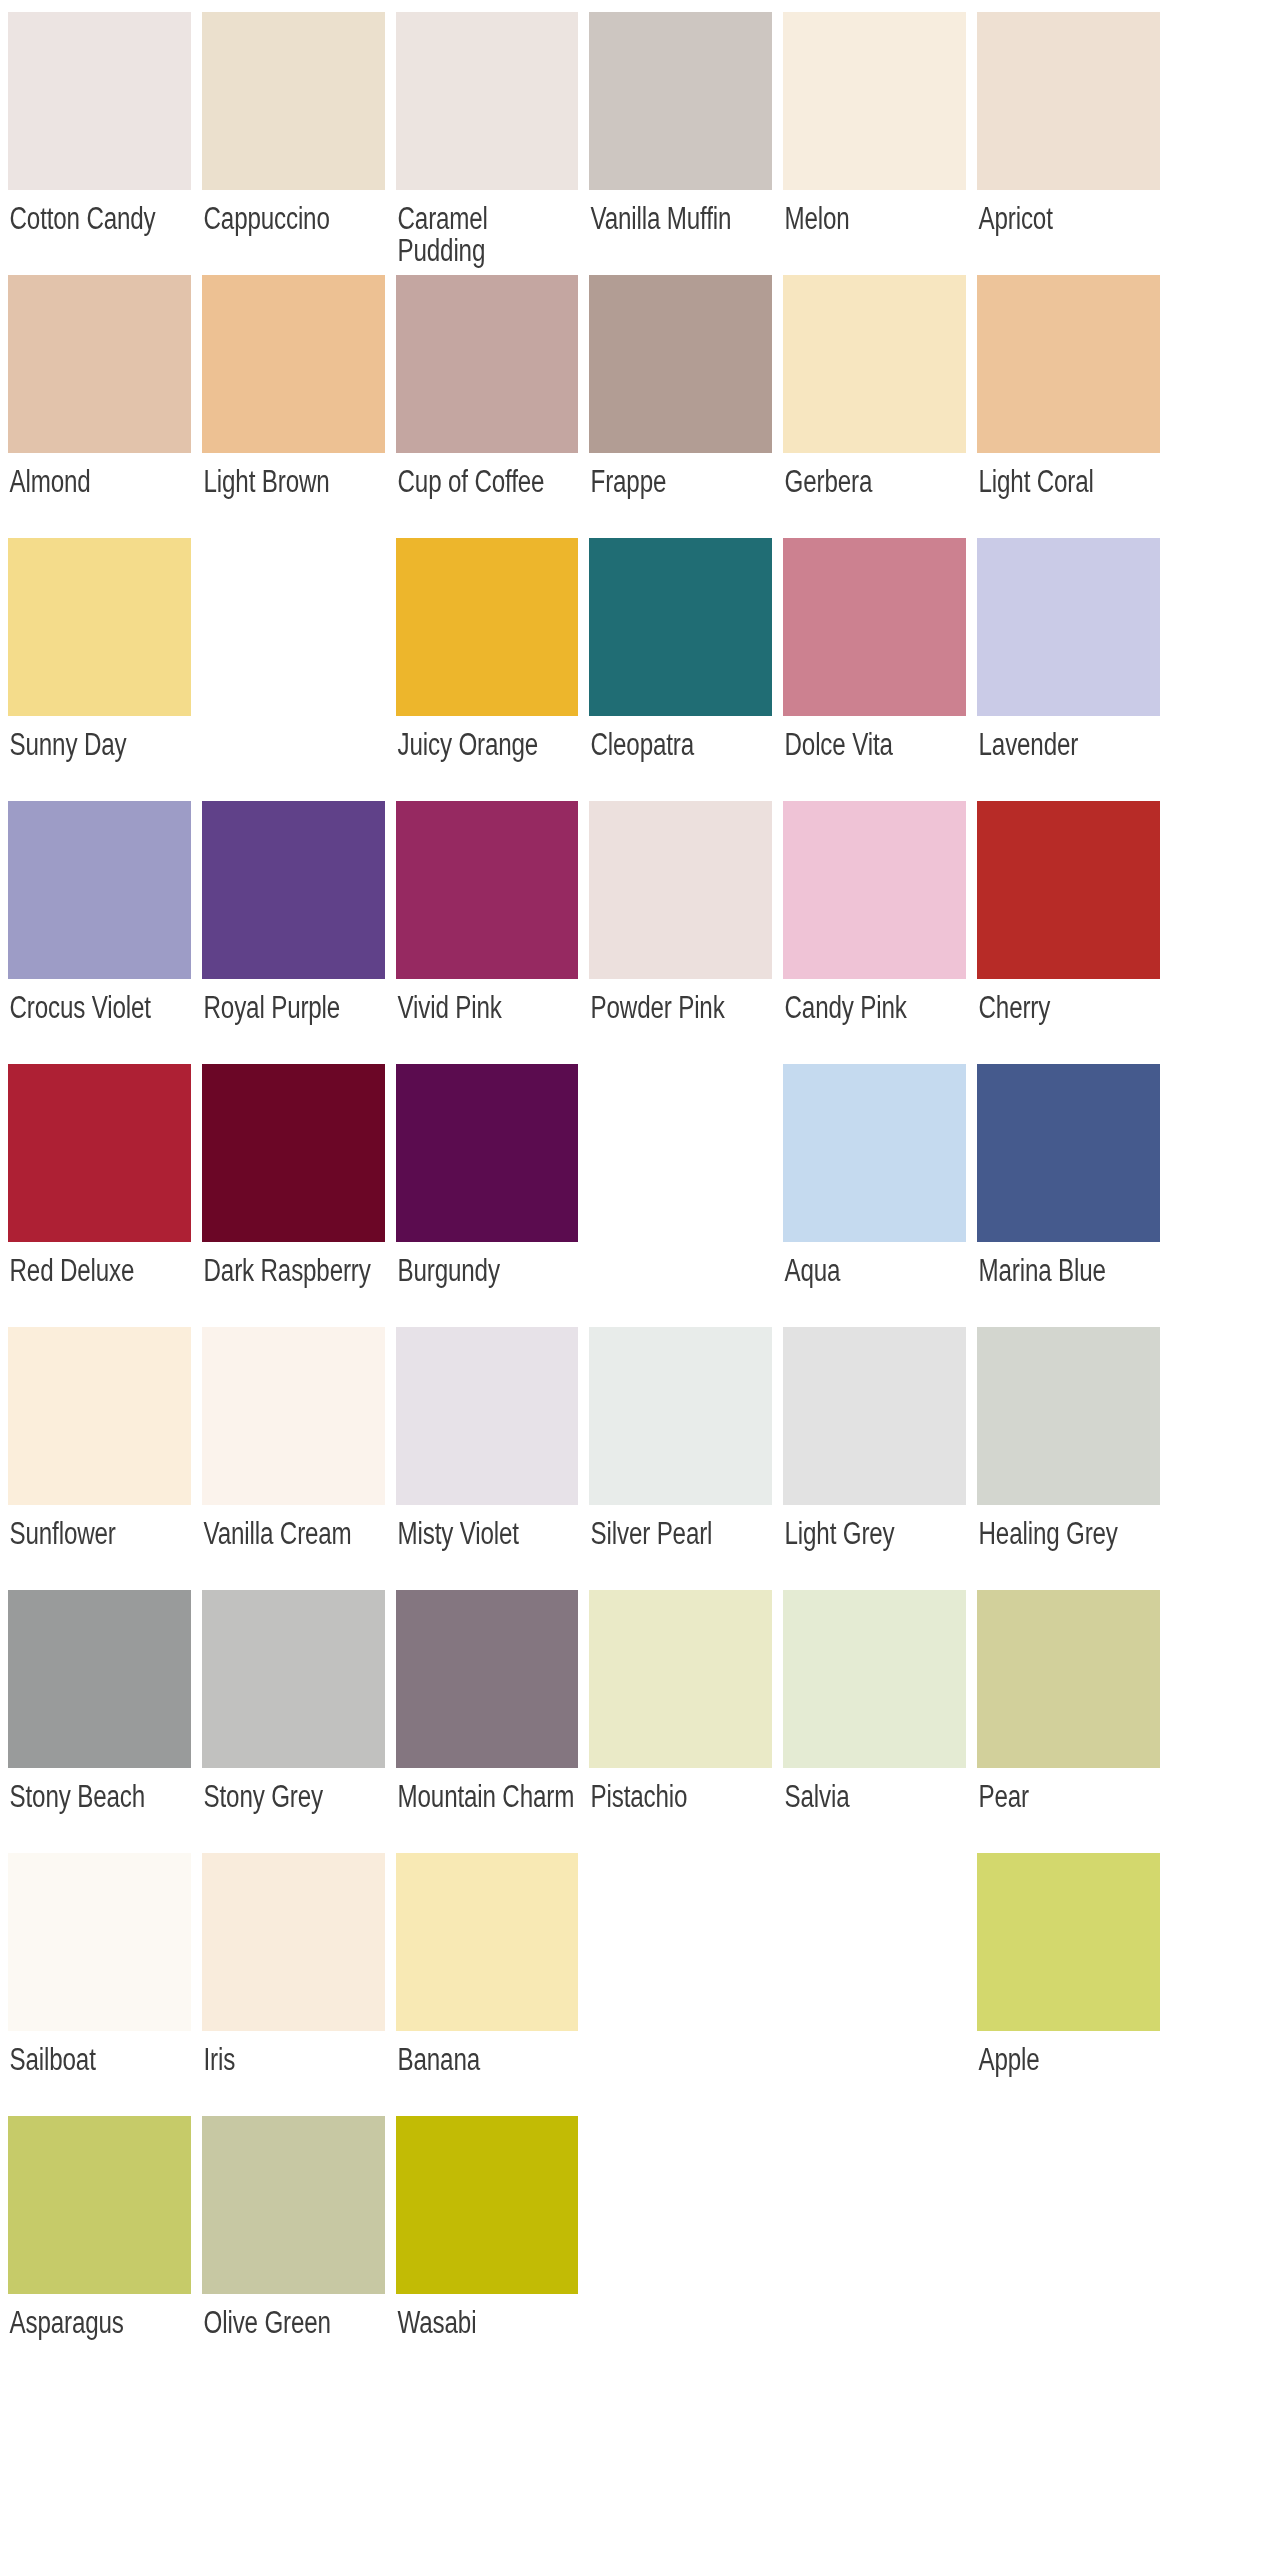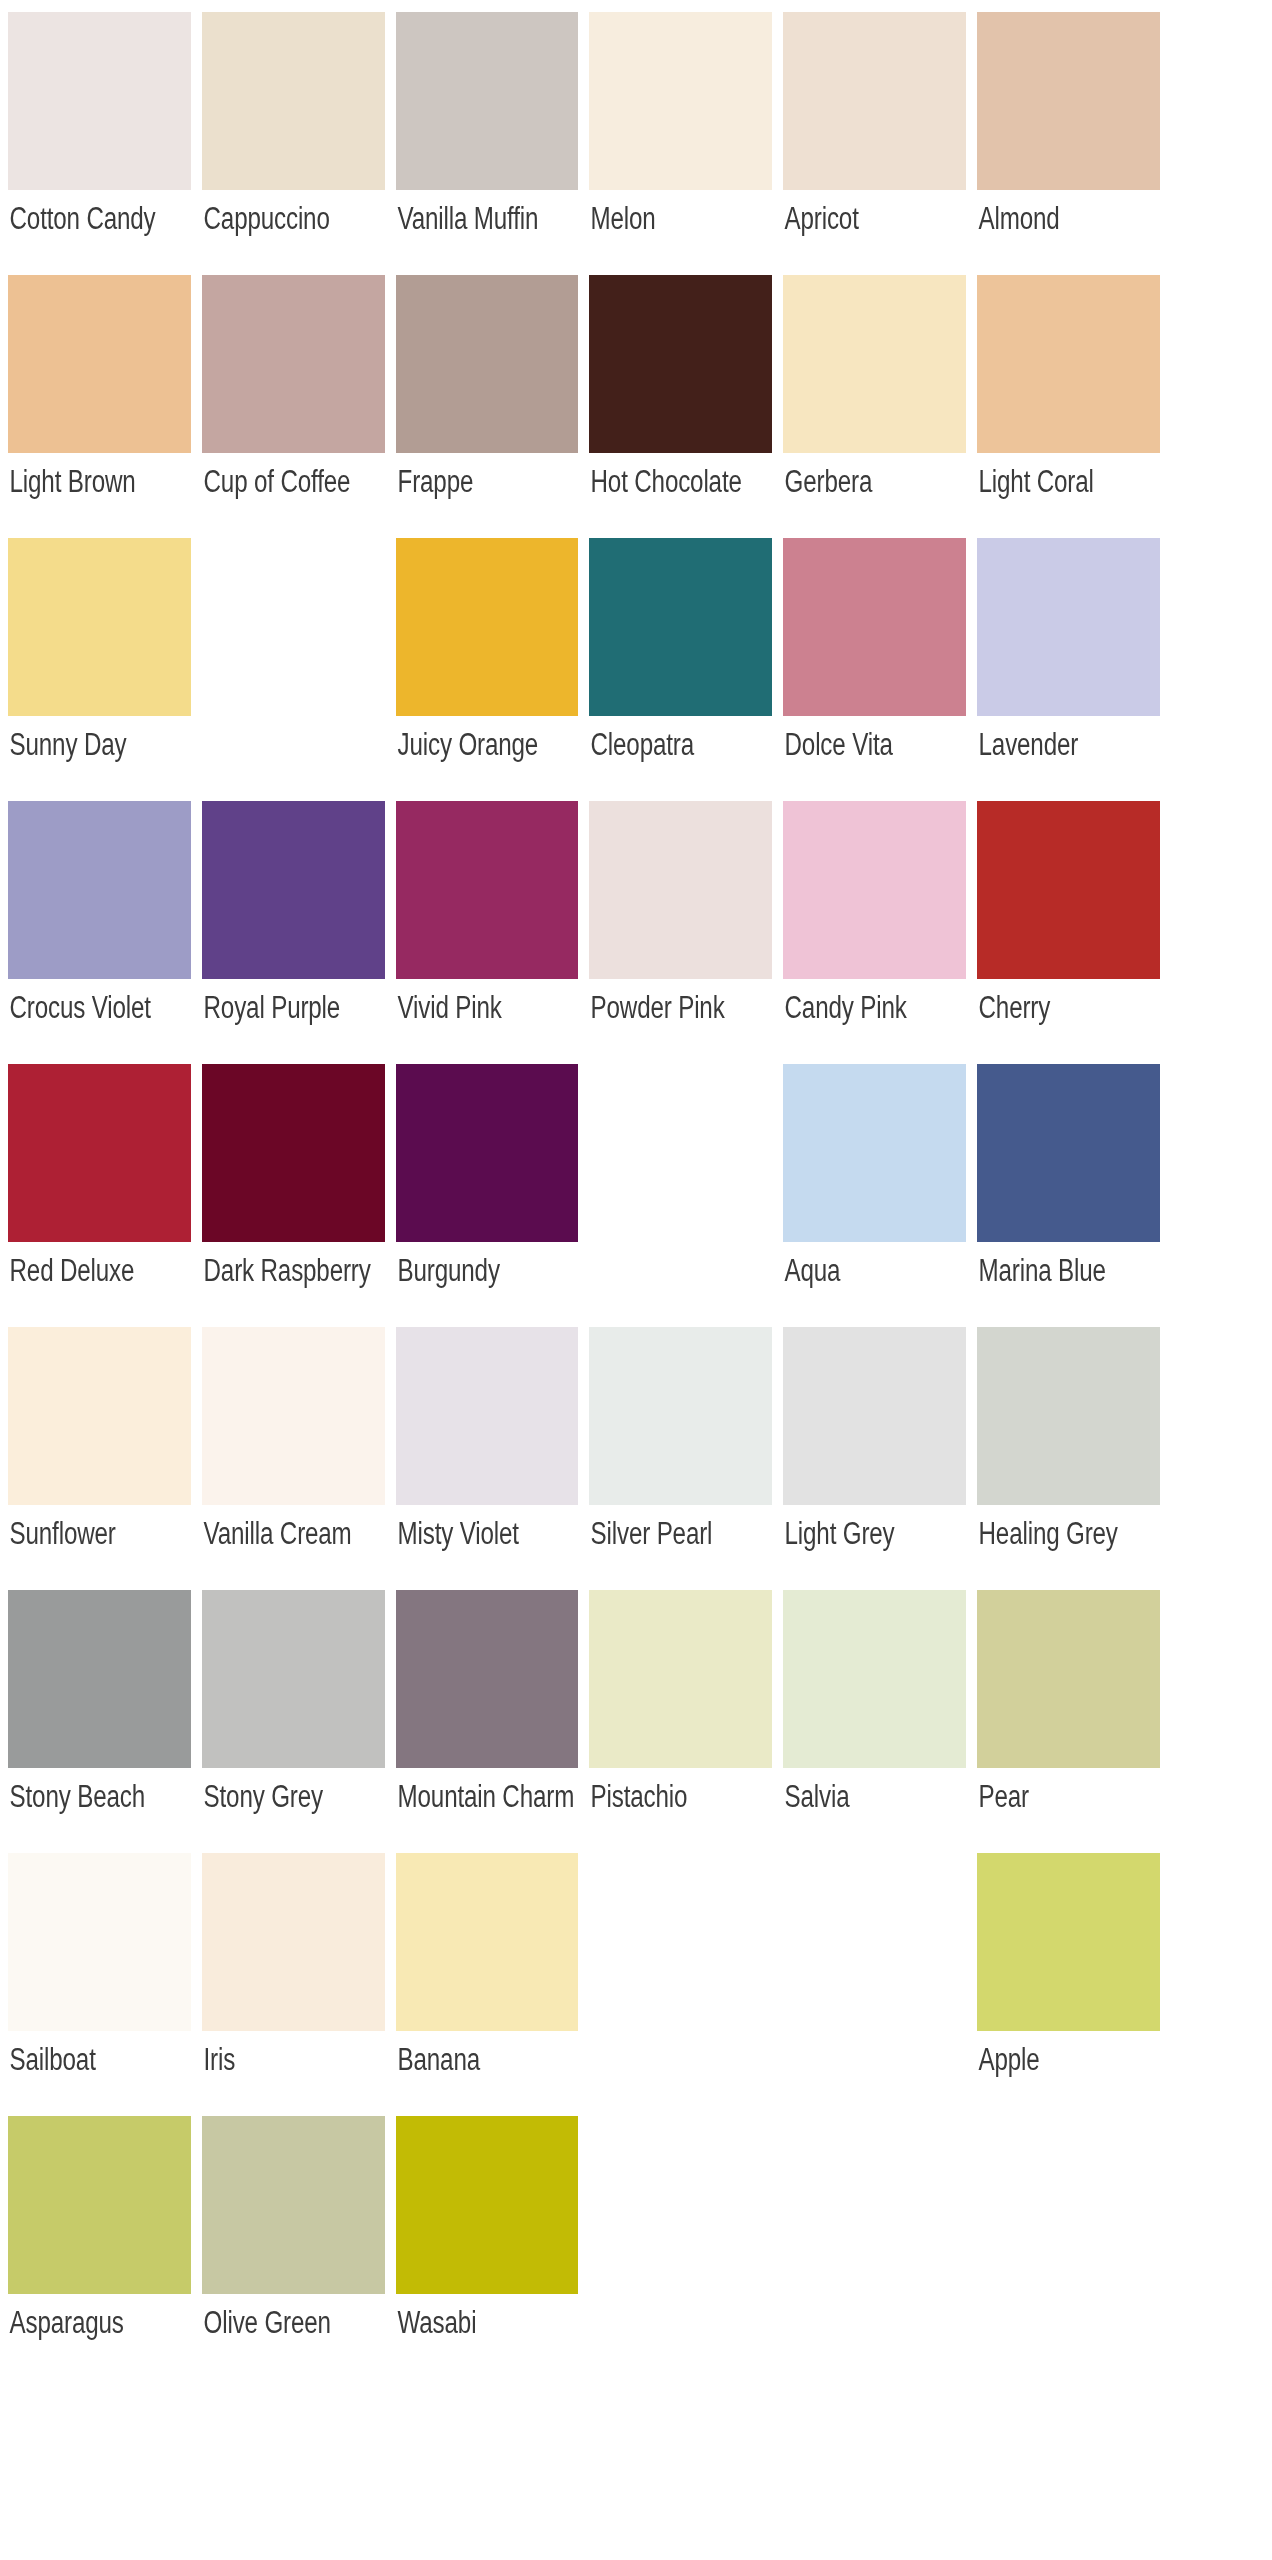--- a/index.html
+++ b/index.html
@@ -59,20 +59,24 @@
 <div id="palette-grid">
     <div class="swatch-cell">
       <div class="swatch-chip" title="Cotton Candy" style="background: rgb(236, 228, 226);"></div>
       <div class="swatch-label">Cotton Candy</div>
     </div>
     <div class="swatch-cell">
       <div class="swatch-chip" title="Cappuccino" style="background: rgb(235, 224, 205);"></div>
       <div class="swatch-label">Cappuccino</div>
     </div>
     <div class="swatch-cell">
+      <div class="swatch-chip" title="Caramel Pudding" style="background: rgb(236, 228, 224);"></div>
+      <div class="swatch-label">Caramel Pudding</div>
+    </div>
+    <div class="swatch-cell">
       <div class="swatch-chip" title="Vanilla Muffin" style="background: rgb(205, 198, 193);"></div>
       <div class="swatch-label">Vanilla Muffin</div>
     </div>
     <div class="swatch-cell">
       <div class="swatch-chip" title="Melon" style="background: rgb(247, 237, 222);"></div>
       <div class="swatch-label">Melon</div>
     </div>
     <div class="swatch-cell">
       <div class="swatch-chip" title="Apricot" style="background: rgb(238, 224, 210);"></div>
       <div class="swatch-label">Apricot</div>
@@ -85,24 +89,20 @@
       <div class="swatch-chip" title="Light Brown" style="background: rgb(237, 193, 147);"></div>
       <div class="swatch-label">Light Brown</div>
     </div>
     <div class="swatch-cell">
       <div class="swatch-chip" title="Cup of Coffee" style="background: rgb(196, 166, 161);"></div>
       <div class="swatch-label">Cup of Coffee</div>
     </div>
     <div class="swatch-cell">
       <div class="swatch-chip" title="Frappe" style="background: rgb(178, 157, 148);"></div>
       <div class="swatch-label">Frappe</div>
-    </div>
-    <div class="swatch-cell">
-      <div class="swatch-chip" title="Hot Chocolate" style="background: rgb(67, 32, 26);"></div>
-      <div class="swatch-label">Hot Chocolate</div>
     </div>
     <div class="swatch-cell">
       <div class="swatch-chip" title="Gerbera" style="background: rgb(247, 230, 192);"></div>
       <div class="swatch-label">Gerbera</div>
     </div>
     <div class="swatch-cell">
       <div class="swatch-chip" title="Light Coral" style="background: rgb(237, 196, 154);"></div>
       <div class="swatch-label">Light Coral</div>
     </div>
     <div class="swatch-cell">

